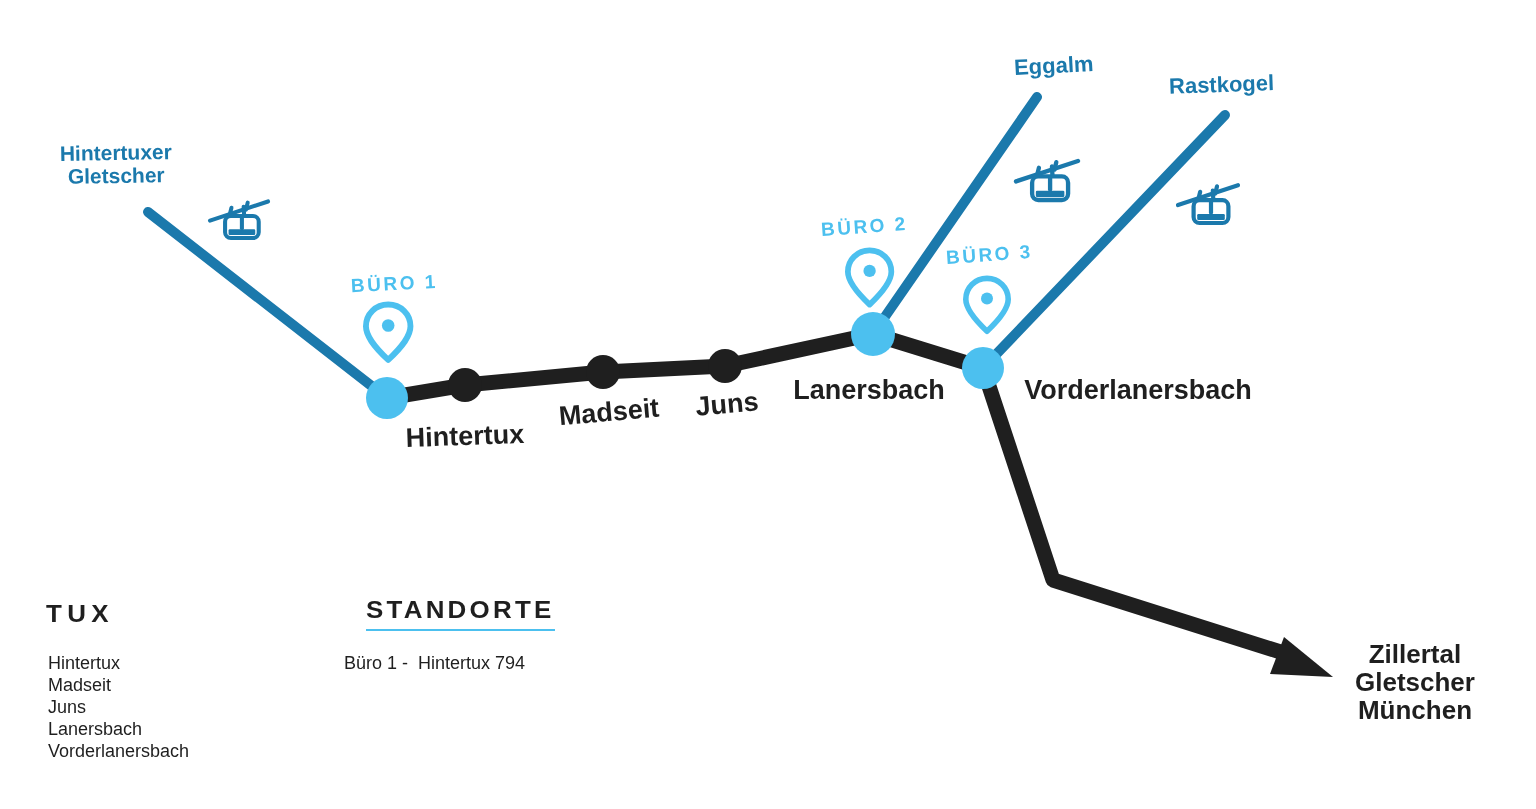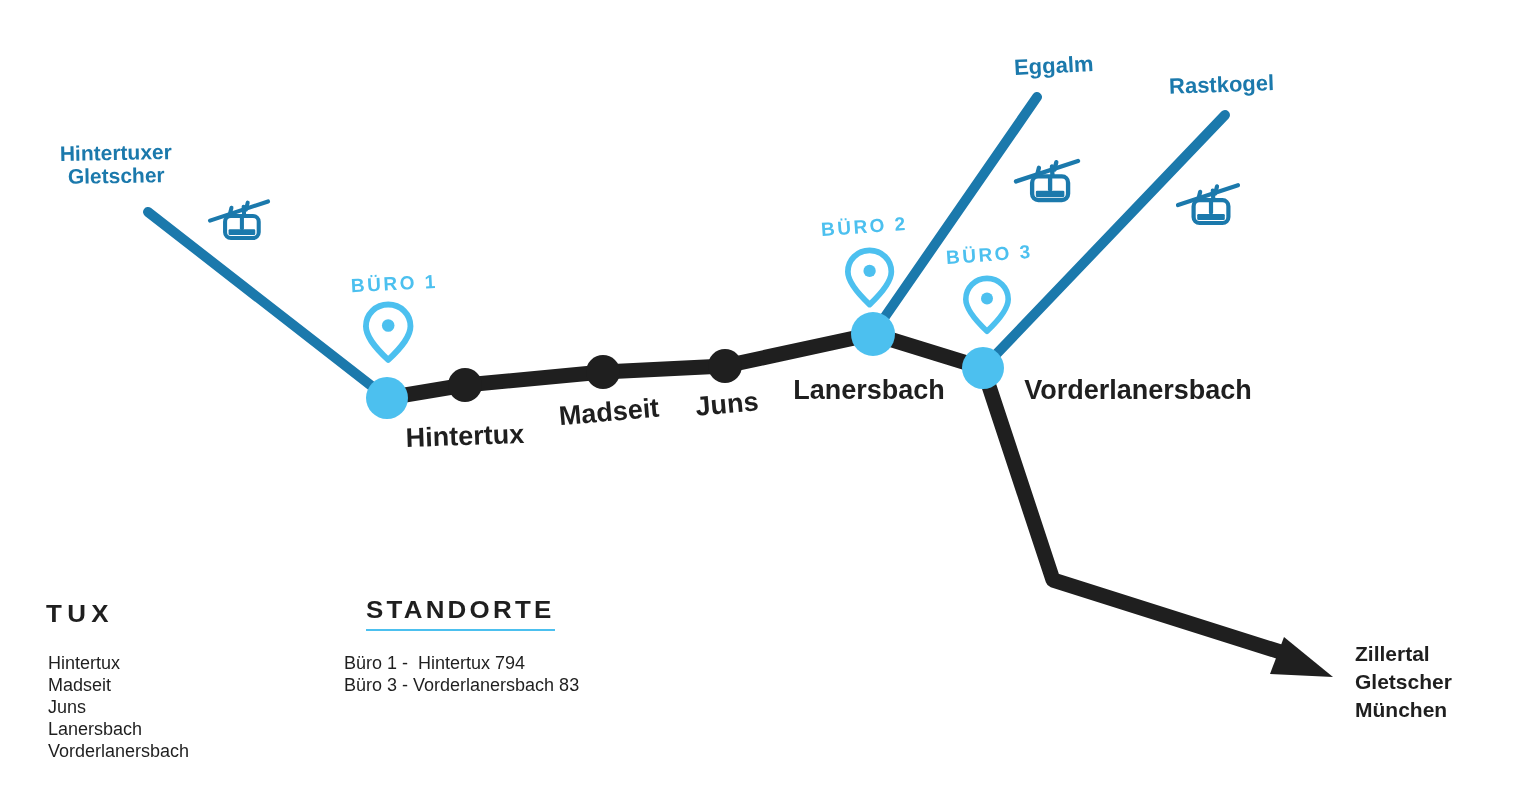--- a/index.html
+++ b/index.html
@@ -36,21 +36,21 @@
   .buro-label{font-size:19px;font-weight:bold;letter-spacing:2.5px;color:var(--light-blue);}
   .buro1{left:351px;top:273px;transform:rotate(-3deg);}
   .buro2{left:821px;top:216px;transform:rotate(-4deg);}
   .buro3{left:946px;top:244px;transform:rotate(-4deg);}
   .village-label{font-size:27px;font-weight:bold;color:var(--ink);transform:translateX(-50%);}
   .v-hintertux{left:465px;top:421px;transform:translateX(-50%) rotate(-2deg);}
   .v-madseit{left:609px;top:397px;transform:translateX(-50%) rotate(-5deg);}
   .v-juns{left:727px;top:389px;transform:translateX(-50%) rotate(-5deg);}
   .v-lanersbach{left:869px;top:375px;}
   .v-vorderlanersbach{left:1138px;top:375px;}
-  .destination{left:1355px;top:640px;font-size:21px;font-weight:600;line-height:28px;color:var(--ink);}
+  .destination{left:1355px;top:640px;font-size:26px;font-weight:600;line-height:28px;color:var(--ink);text-align:center;}
 
   .legend-title{font-size:24px;font-weight:800;letter-spacing:5px;color:var(--ink);
     transform:scaleX(1.08);transform-origin:left center;}
   .tux-title{left:46px;top:600px;}
   .standorte-title{left:366px;top:596px;border-bottom:2px solid var(--light-blue);
     padding-bottom:5px;letter-spacing:3px;}
   .legend-list{position:absolute;font-size:18px;font-weight:500;line-height:22px;color:var(--ink);}
   .tux-list{left:48px;top:652px;}
   .standorte-list{left:344px;top:652px;}
   .legend-list div{white-space:pre-wrap;}
@@ -141,16 +141,15 @@
     <div>Hintertux</div>
     <div>Madseit</div>
     <div>Juns</div>
     <div>Lanersbach</div>
     <div>Vorderlanersbach</div>
   </div>
 
   <div class="lbl legend-title standorte-title">STANDORTE</div>
   <div class="legend-list standorte-list">
     <div>Büro 1 -  Hintertux 794</div>
-    <div>Büro 3 - Vorderlanersbach 83</div>
   </div>
 
 </div>
 
 </body></html>

